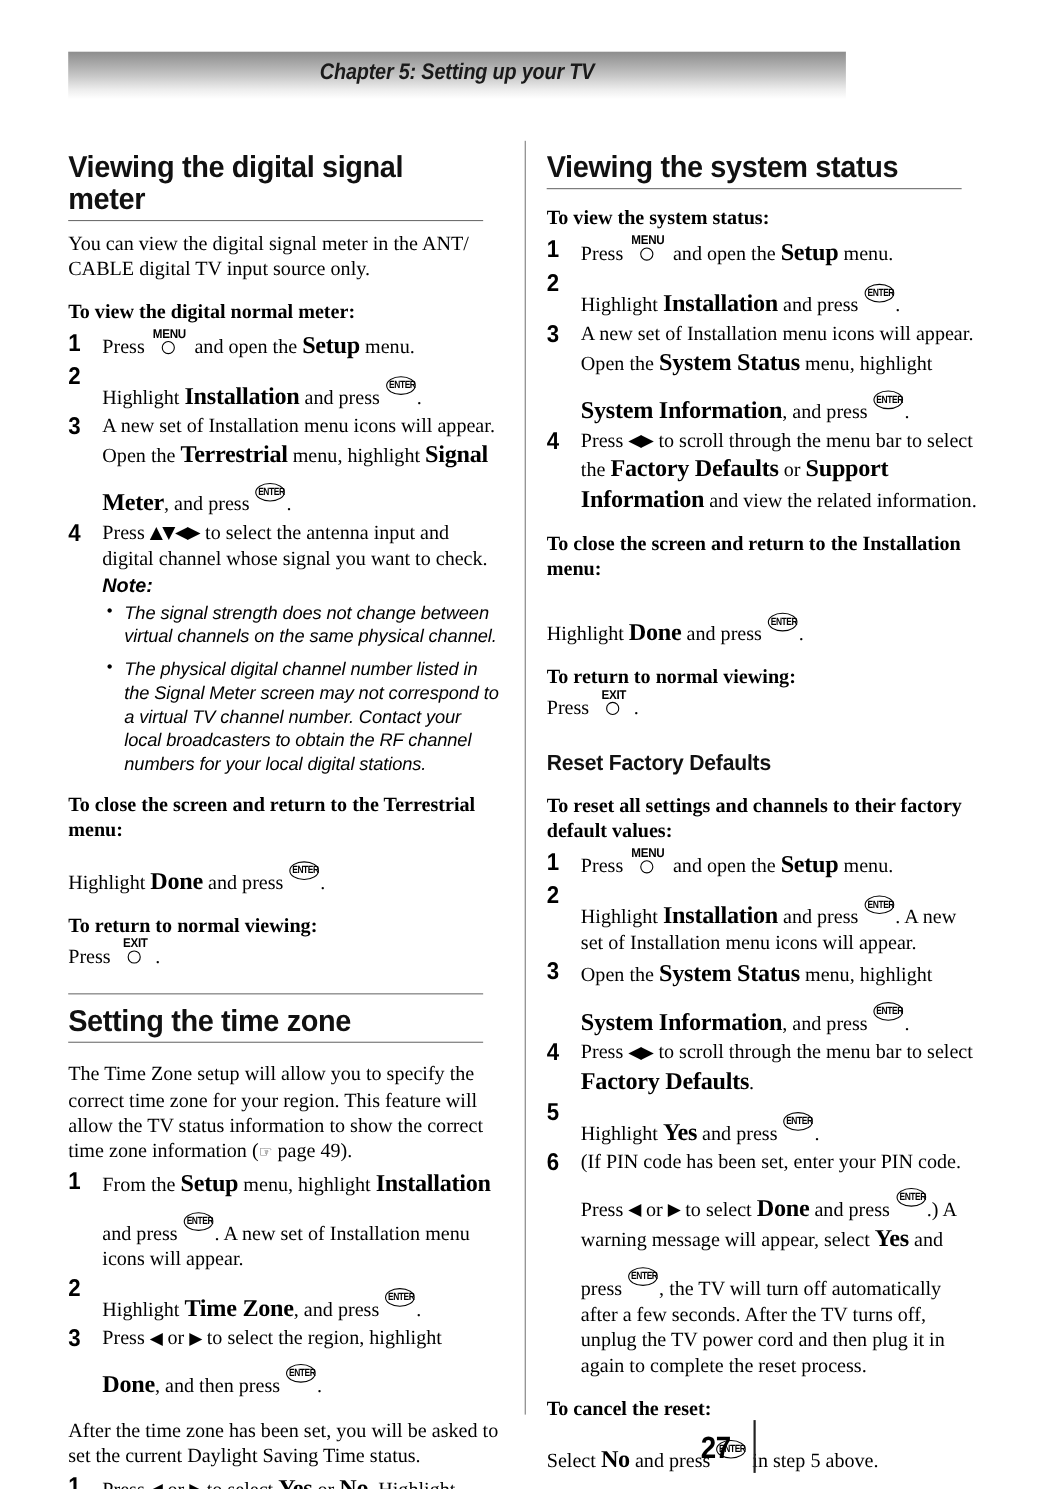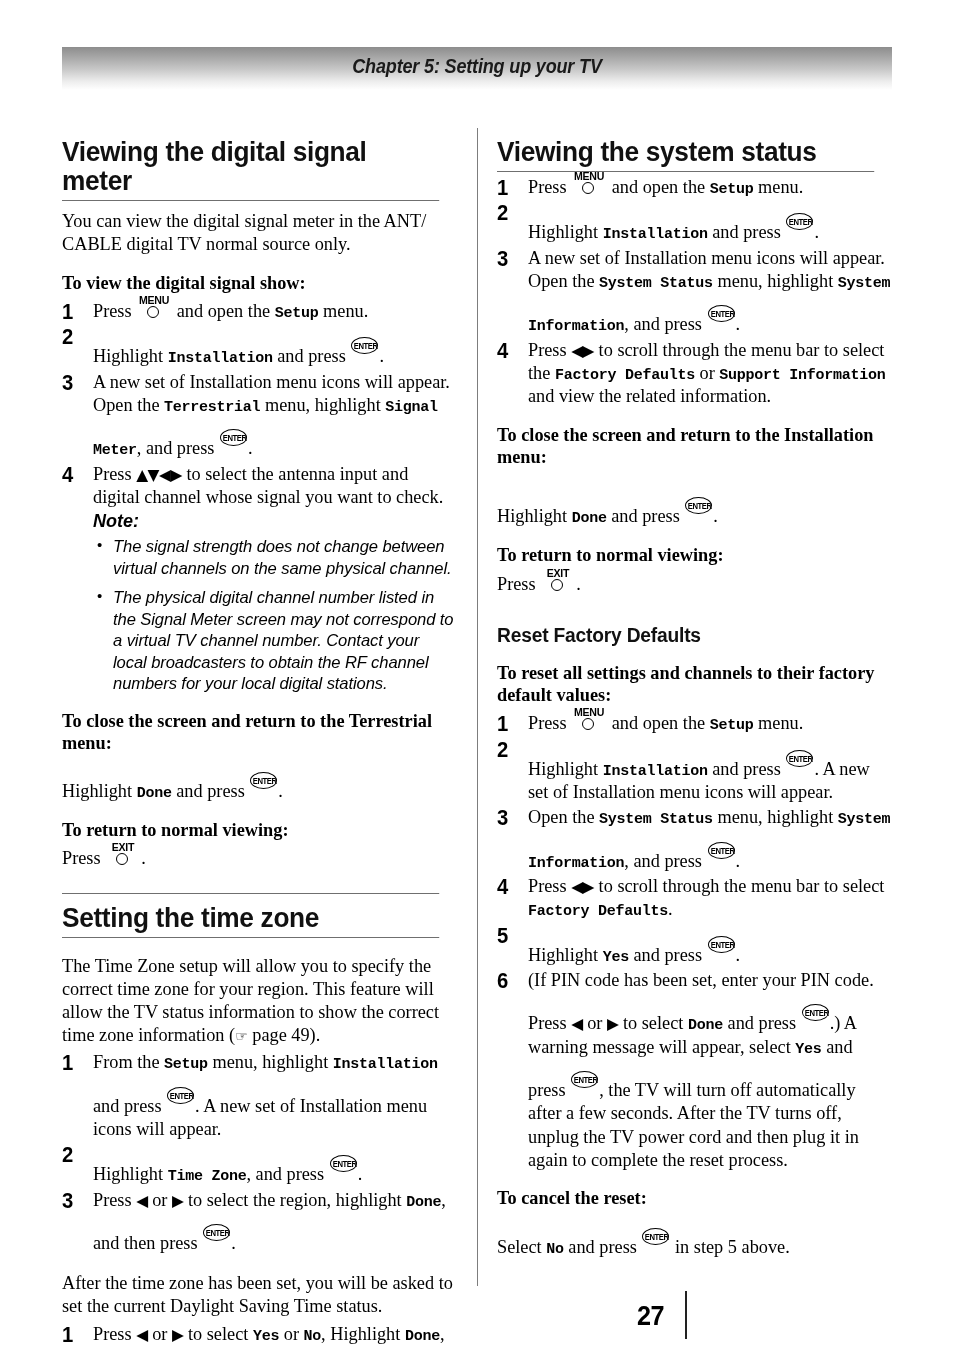--- a/index.html
+++ b/index.html
@@ -14,21 +14,21 @@
     font-family: "Liberation Serif", serif;
     color: #000;
     overflow: hidden;
   }
 
   
   .chapter-band {
     position: absolute;
     left: 62px;
     top: 47px;
-    width: 830px;
+    width: 707px;
     height: 43px;
     background: linear-gradient(to bottom, #8d8d8d 0%, #a5a5a5 22%, #c8c8c8 52%, #ededed 80%, #ffffff 100%);
   }
   .chapter-band .chapter-title {
     font-family: "Liberation Sans", sans-serif;
     font-weight: bold;
     font-style: italic;
     font-size: 20.5px;
     letter-spacing: -0.2px;
     text-align: center;
@@ -102,23 +102,23 @@
   
   p.body {
     font-size: 18.3px;
     line-height: 1.265;
     margin: 9px 0 0 0;
   }
   p.body.tight { margin-top: 4px; }
   p.body.gap   { margin-top: 17px; }
 
   b.ui, .ui {
-    font-family: Liberation Mono, monospace;
-    font-weight: bold;
-    font-size: 15px;
+    font-family: Liberation Serif, serif;
+    font-weight: bold;
+    font-size: 22px;
     letter-spacing: -0.25px;
   }
 
   
   ol.steps {
     list-style: none;
     margin: 4px 0 0 0;
     padding: 0;
     counter-reset: stepnum;
   }
@@ -283,23 +283,23 @@
 </div>
 
 <div class="col-divider"></div>
 
 <div class="columns">
 
   <div class="col col-left">
 
     <h1 class="section">Viewing the digital signal meter</h1>
 
-    <p class="body">You can view the digital signal meter in the ANT/ CABLE digital TV normal source only.</p>
-
-    <h3 class="proc">To view the digital signal show:</h3>
+    <p class="body">You can view the digital signal meter in the ANT/ CABLE digital TV input source only.</p>
+
+    <h3 class="proc">To view the digital normal meter:</h3>
 
     <ol class="steps">
       <li>
         <span>Press </span><span class="key-menu"><span class="cap">MENU</span><span class="ring"></span></span><span> and open the </span><b class="ui">Setup</b><span> menu.</span>
       </li>
       <li>
         <span>Highlight </span><b class="ui">Installation</b><span> and press </span><span class="key-enter"><span class="oval"></span><span class="lbl">ENTER</span></span><span>.</span>
       </li>
       <li>
         <span>A new set of Installation menu icons will appear. Open the </span><b class="ui">Terrestrial</b><span> menu, highlight </span><b class="ui">Signal Meter</b><span>, and press </span><span class="key-enter"><span class="oval"></span><span class="lbl">ENTER</span></span><span>.</span>
@@ -345,20 +345,21 @@
         <span>Press </span><span class="arrow-glyph">◀</span><span> or </span><span class="arrow-glyph">▶</span><span> to select </span><b class="ui">Yes</b><span> or </span><b class="ui">No</b><span>, Highlight </span><b class="ui">Done</b><span>, and then press </span><span class="key-enter"><span class="oval"></span><span class="lbl">ENTER</span></span><span>.</span>
       </li>
     </ol>
 
   </div>
 
   <div class="col col-right">
 
     <h1 class="section">Viewing the system status</h1>
 
+    <h3 class="proc">To view the system status:</h3>
 
     <ol class="steps">
       <li>
         <span>Press </span><span class="key-menu"><span class="cap">MENU</span><span class="ring"></span></span><span> and open the </span><b class="ui">Setup</b><span> menu.</span>
       </li>
       <li>
         <span>Highlight </span><b class="ui">Installation</b><span> and press </span><span class="key-enter"><span class="oval"></span><span class="lbl">ENTER</span></span><span>.</span>
       </li>
       <li>
         <span>A new set of Installation menu icons will appear. Open the </span><b class="ui">System Status</b><span> menu, highlight </span><b class="ui">System Information</b><span>, and press </span><span class="key-enter"><span class="oval"></span><span class="lbl">ENTER</span></span><span>.</span>

